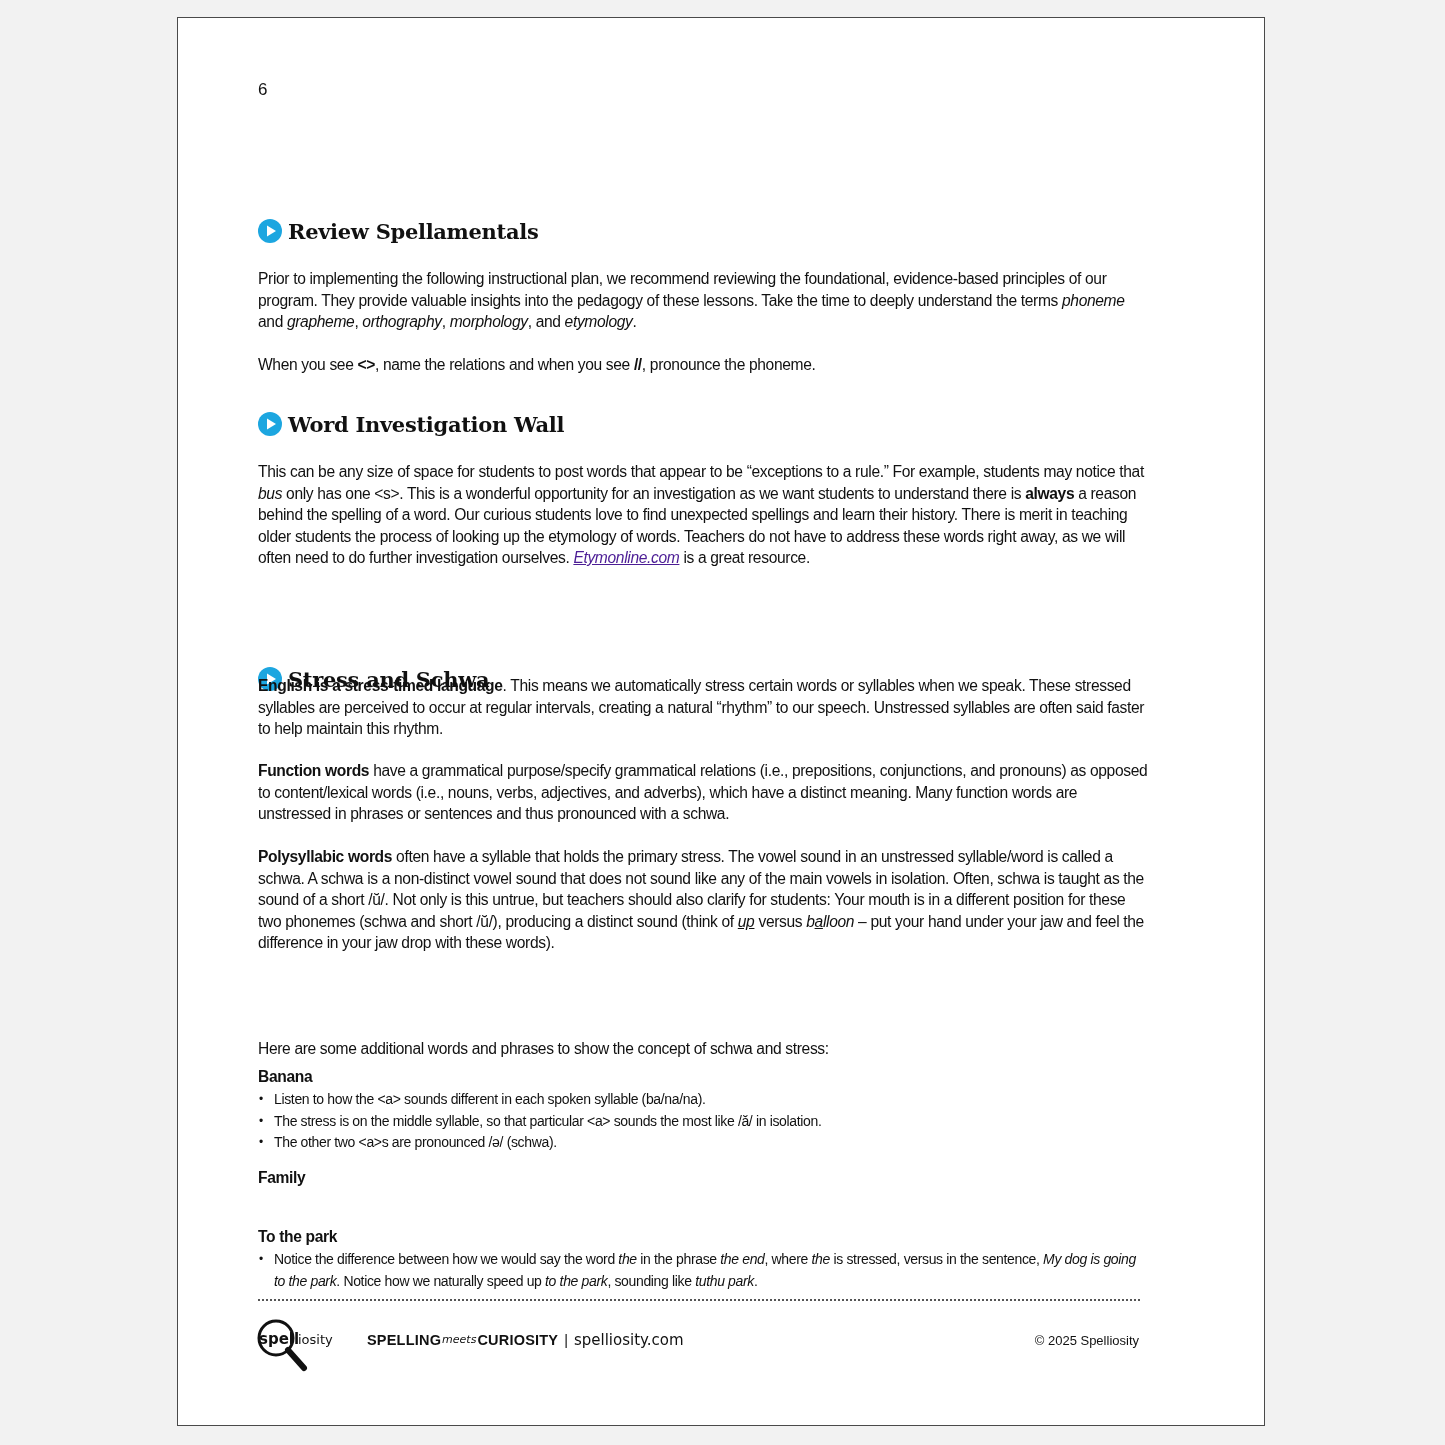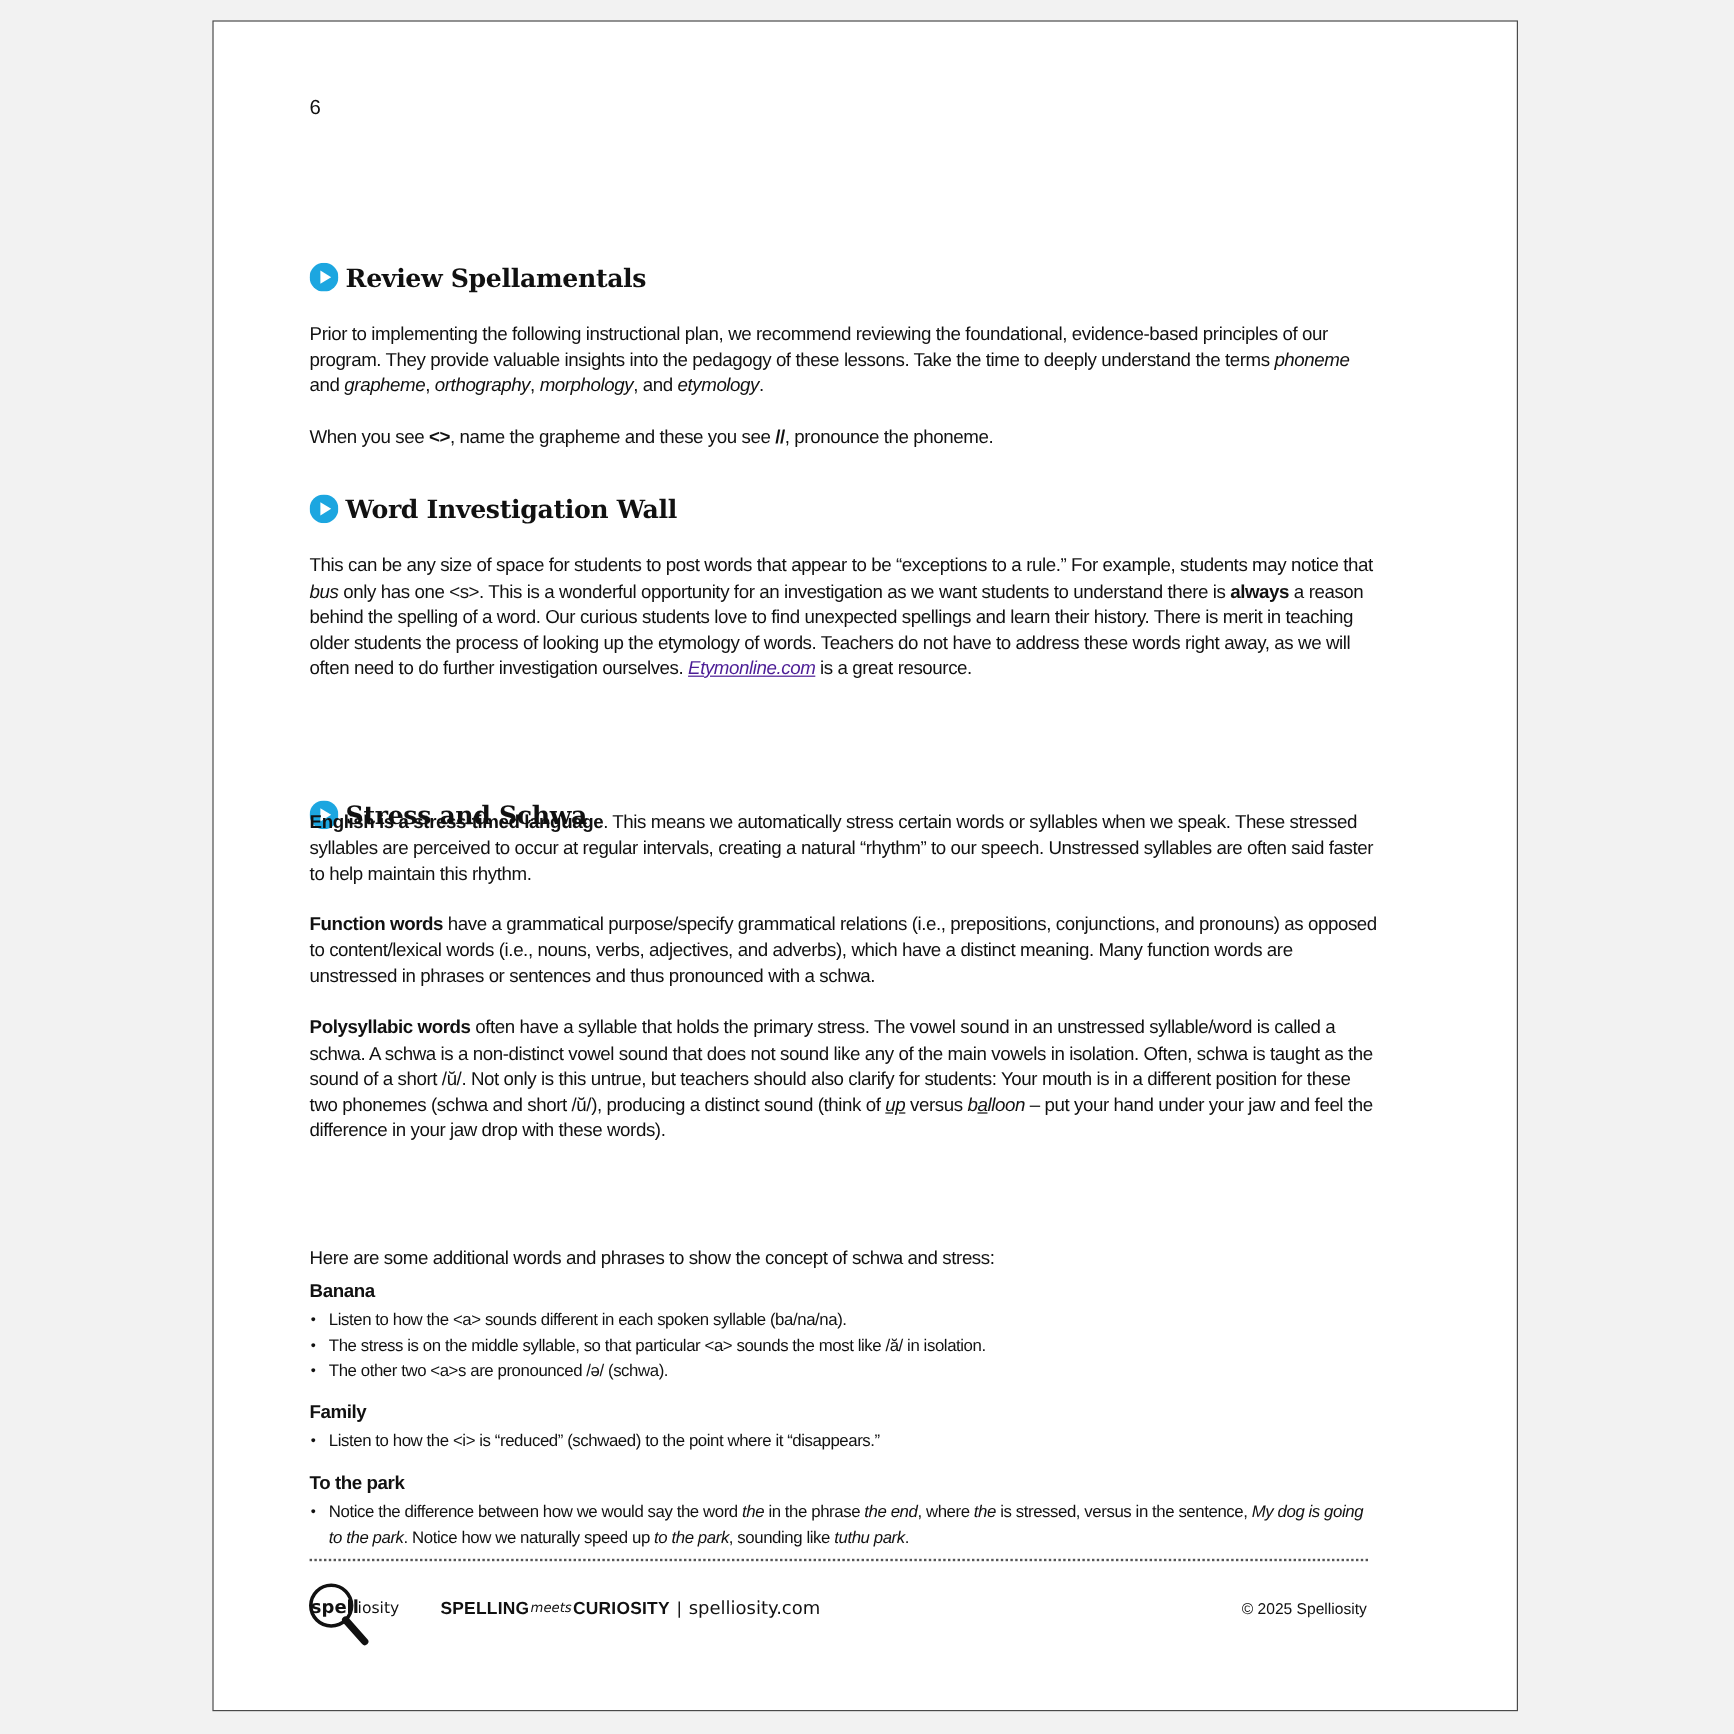--- a/index.html
+++ b/index.html
@@ -93,21 +93,21 @@
   <div class="page-number">6</div>
 
   <h2 class="section-heading" style="top:201px;">
     <svg class="play-icon" viewBox="0 0 24 24">
       <circle cx="12" cy="12" r="12" fill="#1ca6e0"></circle>
       <path d="M9 6.5 L18 12 L9 17.5 Z" fill="#ffffff"></path>
     </svg>
     <span>Review Spellamentals</span>
   </h2>
   <p class="para" style="top:250px;"><span>Prior to implementing the following instructional plan, we recommend reviewing the foundational, evidence-based principles of our program. They provide valuable insights into the pedagogy of these lessons. Take the time to deeply understand the terms </span><span style="font-style: italic;">phoneme</span><span> and </span><span style="font-style: italic;">grapheme</span><span>, </span><span style="font-style: italic;">orthography</span><span>, </span><span style="font-style: italic;">morphology</span><span>, and </span><span style="font-style: italic;">etymology</span><span>.</span></p>
-  <p class="para" style="top:336px;"><span>When you see </span><span style="font-weight: bold;">&lt;&gt;</span><span>, name the grapheme and these you see </span><span style="font-weight: bold;">//</span><span>, pronounce the phoneme.</span></p>
+  <p class="para" style="top:336px;"><span>When you see </span><span style="font-weight: bold;">&lt;&gt;</span><span>, name the relations and when you see </span><span style="font-weight: bold;">//</span><span>, pronounce the phoneme.</span></p>
 
   <h2 class="section-heading" style="top:394px;">
     <svg class="play-icon" viewBox="0 0 24 24">
       <circle cx="12" cy="12" r="12" fill="#1ca6e0"></circle>
       <path d="M9 6.5 L18 12 L9 17.5 Z" fill="#ffffff"></path>
     </svg>
     <span>Word Investigation Wall</span>
   </h2>
   <p class="para" style="top:443px;"><span>This can be any size of space for students to post words that appear to be “exceptions to a rule.” For example, students may notice that </span><span style="font-style: italic;">bus</span><span> only has one &lt;s&gt;. This is a wonderful opportunity for an investigation as we want students to understand there is </span><span style="font-weight: bold;">always</span><span> a reason behind the spelling of a word. Our curious students love to find unexpected spellings and learn their history. There is merit in teaching older students the process of looking up the etymology of words. Teachers do not have to address these words right away, as we will often need to do further investigation ourselves. </span><a class="link" href="#">Etymonline.com</a><span> is a great resource.</span></p>
 
@@ -124,23 +124,20 @@
   <p class="para" style="top:1020px;"><span>Here are some additional words and phrases to show the concept of schwa and stress:</span></p>
 
   <div class="subhead" style="top:1050px;">Banana</div>
   <ul class="bullets" style="top:1071px;">
       <li><span>Listen to how the &lt;a&gt; sounds different in each spoken syllable (ba/na/na).</span></li>
       <li><span>The stress is on the middle syllable, so that particular &lt;a&gt; sounds the most like /ă/ in isolation.</span></li>
       <li><span>The other two &lt;a&gt;s are pronounced /ə/ (schwa).</span></li>
     </ul>
 
   <div class="subhead" style="top:1151px;">Family</div>
-  <ul class="bullets" style="top:1172px;">
-      <li><span>Listen to how the &lt;i&gt; is “reduced” (schwaed) to the point where it “disappears.”</span></li>
-    </ul>
 
   <div class="subhead" style="top:1210px;">To the park</div>
   <ul class="bullets" style="top:1231px;">
       <li><span>Notice the difference between how we would say the word </span><span style="font-style: italic;">the</span><span> in the phrase </span><span style="font-style: italic;">the end</span><span>, where </span><span style="font-style: italic;">the</span><span> is stressed, versus in the sentence, </span><span style="font-style: italic;">My dog is going to the park</span><span>. Notice how we naturally speed up </span><span style="font-style: italic;">to the park</span><span>, sounding like </span><span style="font-style: italic;">tuthu park</span><span>.</span></li>
     </ul>
 
   <div class="divider"></div>
 
   <svg class="footer-logo" viewBox="0 0 86 56">
     <circle cx="20" cy="20" r="17" fill="none" stroke="#111" stroke-width="3"></circle>

